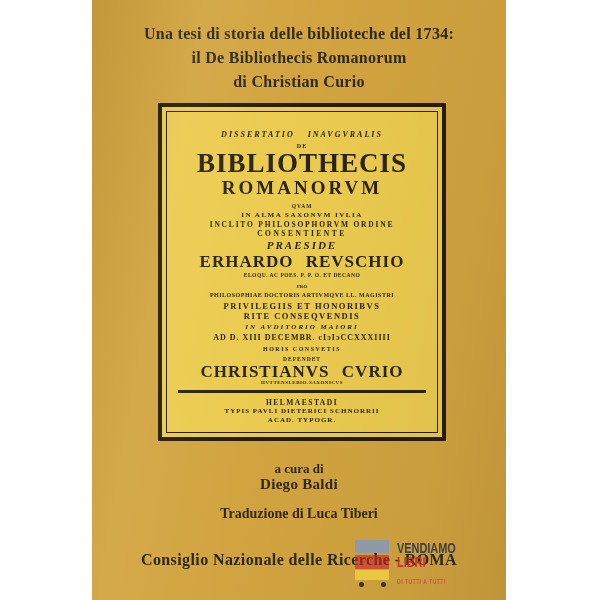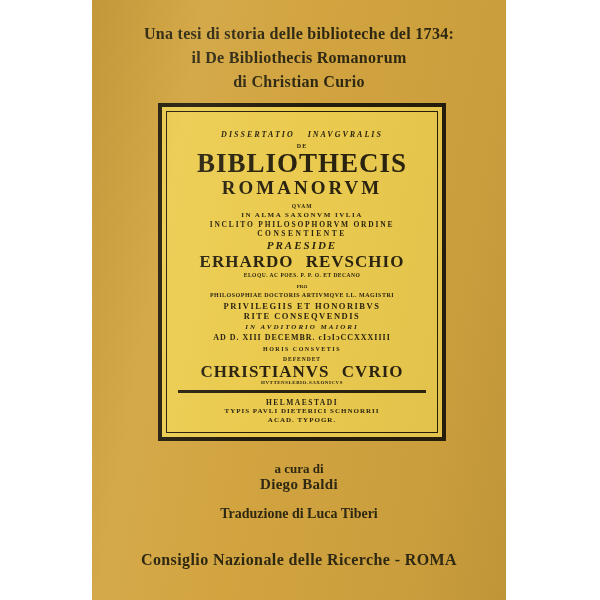--- a/index.html
+++ b/index.html
@@ -133,15 +133,27 @@
       <div class="pl l-helm">HELMAESTADI</div>
       <div class="pl l-typis">TYPIS PAVLI DIETERICI SCHNORRII</div>
       <div class="pl l-acad">ACAD. TYPOGR.</div>
     </div>
 
     <div class="credit edited-by-label">a cura di</div>
     <div class="credit editor-name">Diego Baldi</div>
     <div class="credit translation">Traduzione di Luca Tiberi</div>
     <div class="credit publisher">Consiglio Nazionale delle Ricerche - ROMA</div>
 
+    <div class="wm">
+      <div class="wm-van">
+        <div class="van-band van-top"></div>
+        <div class="van-band van-mid"></div>
+        <div class="van-band van-bot"></div>
+        <div class="wheel wheel-left"></div>
+        <div class="wheel wheel-right"></div>
+      </div>
+      <div class="wm-text wm-vendiamo"><span>VENDIAMO</span></div>
+      <div class="wm-text wm-libri"><span>LIBRI</span></div>
+      <div class="wm-text wm-tagline"><span>DI TUTTI A TUTTI</span></div>
+    </div>
 
   </div>
 </div>
 
 </body></html>

